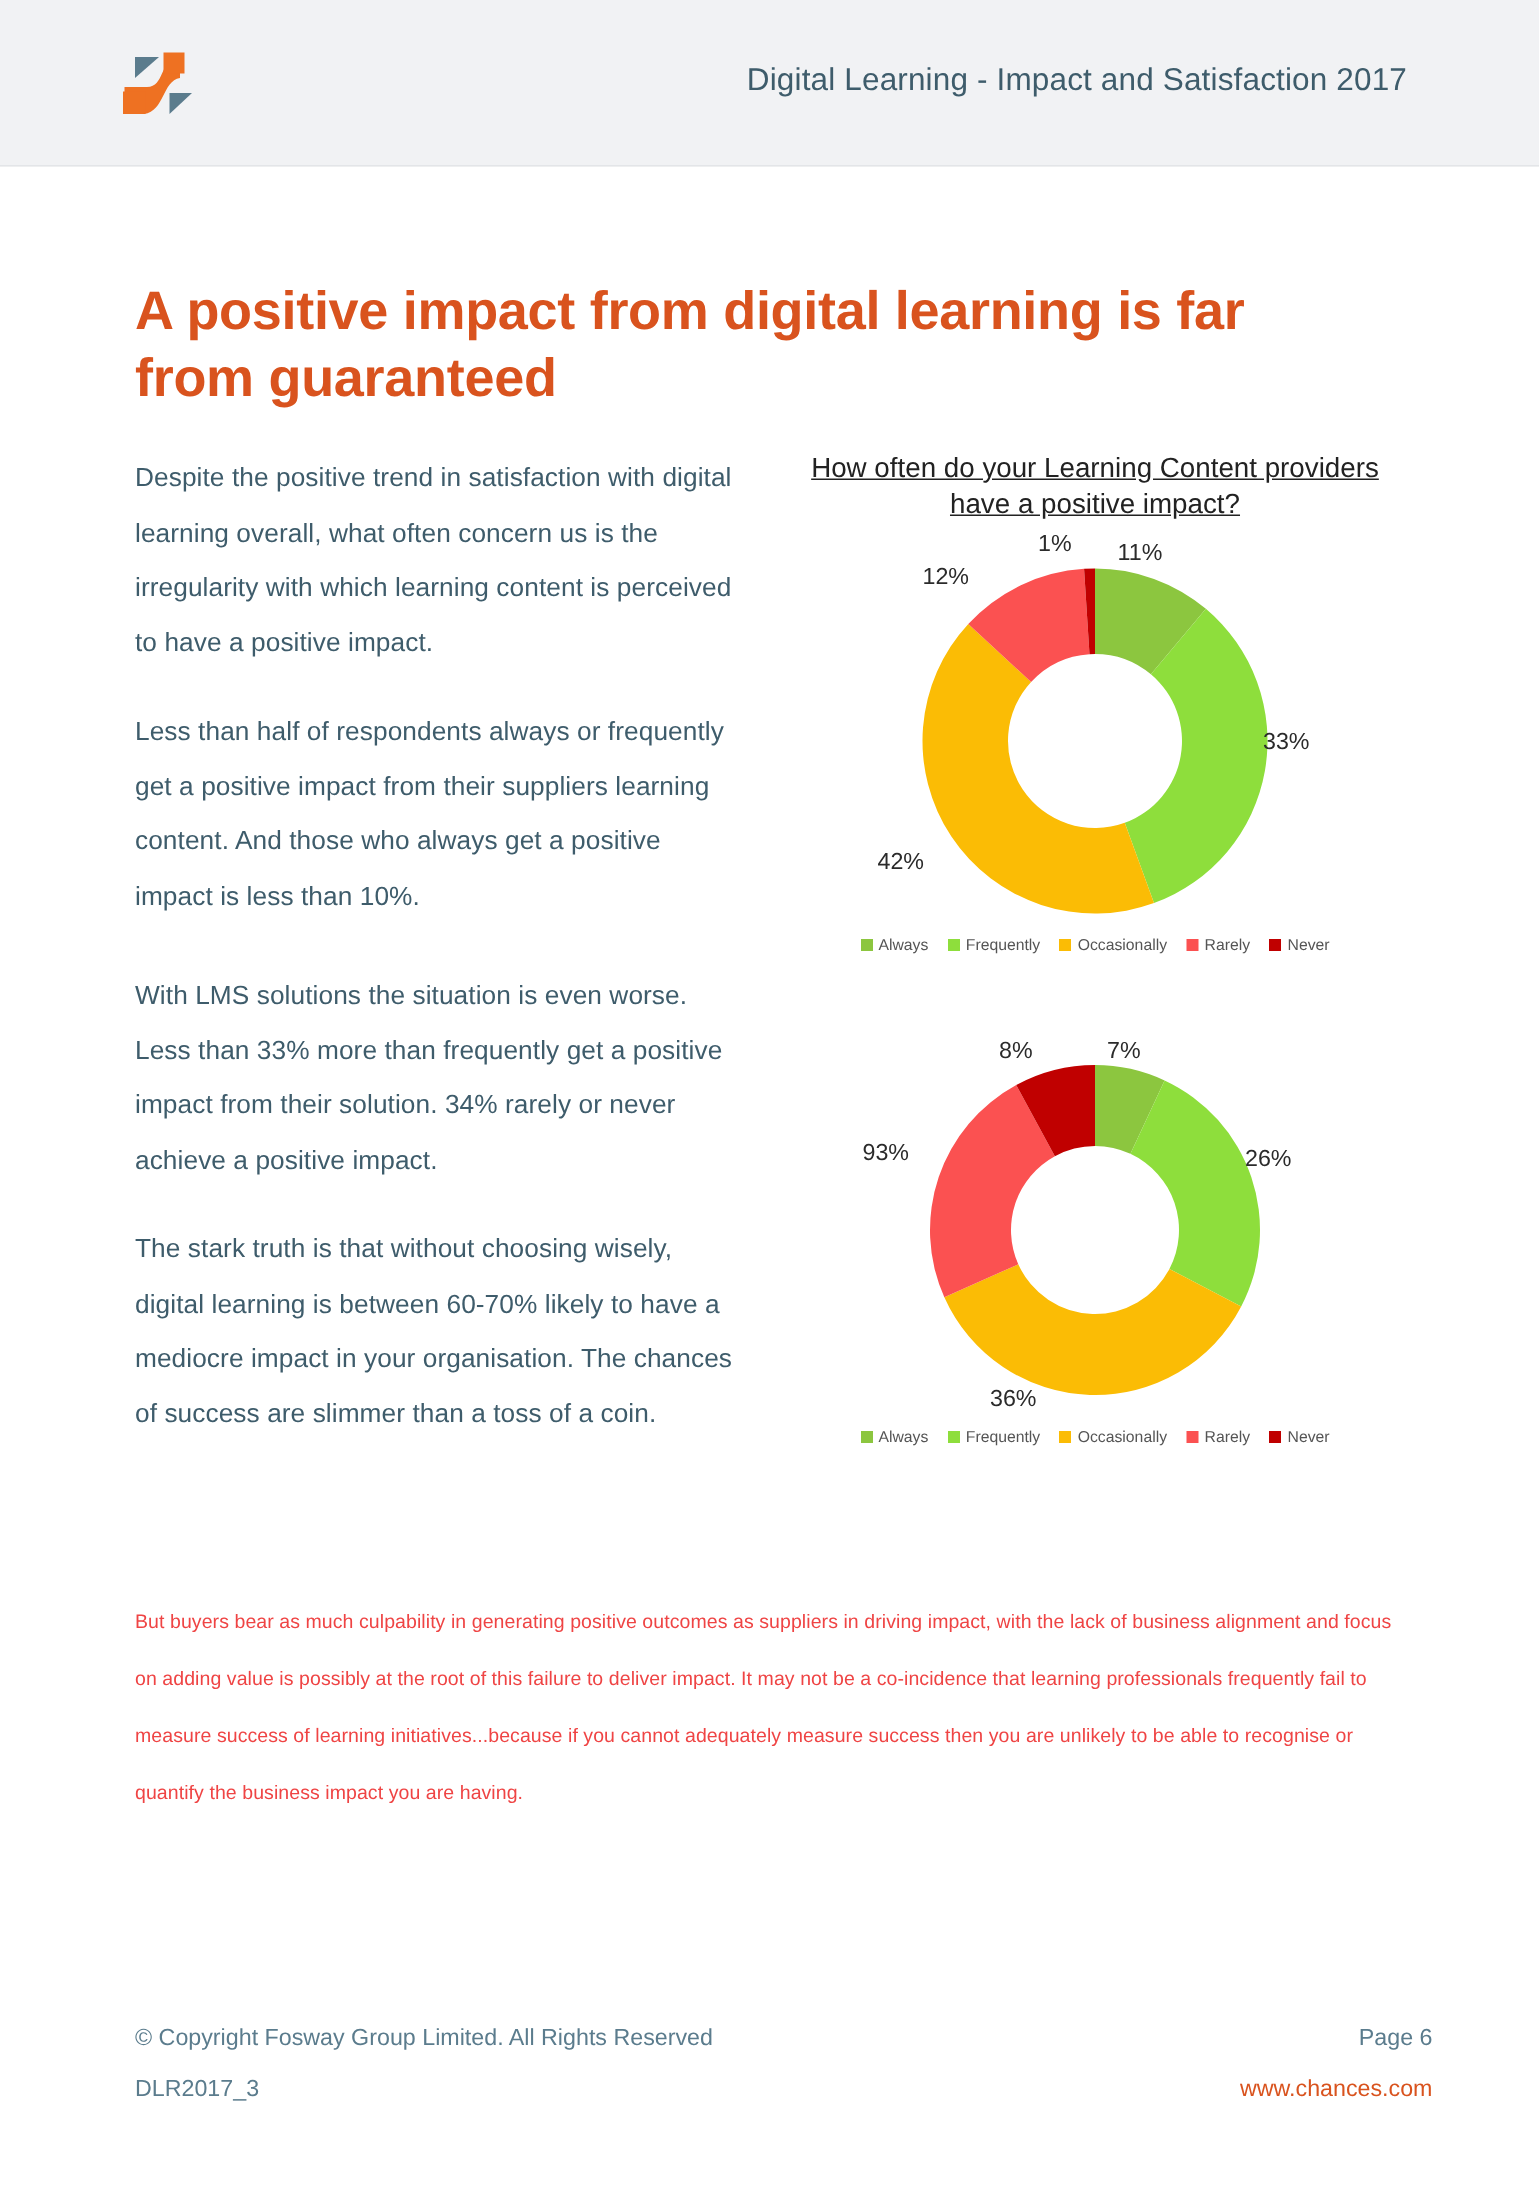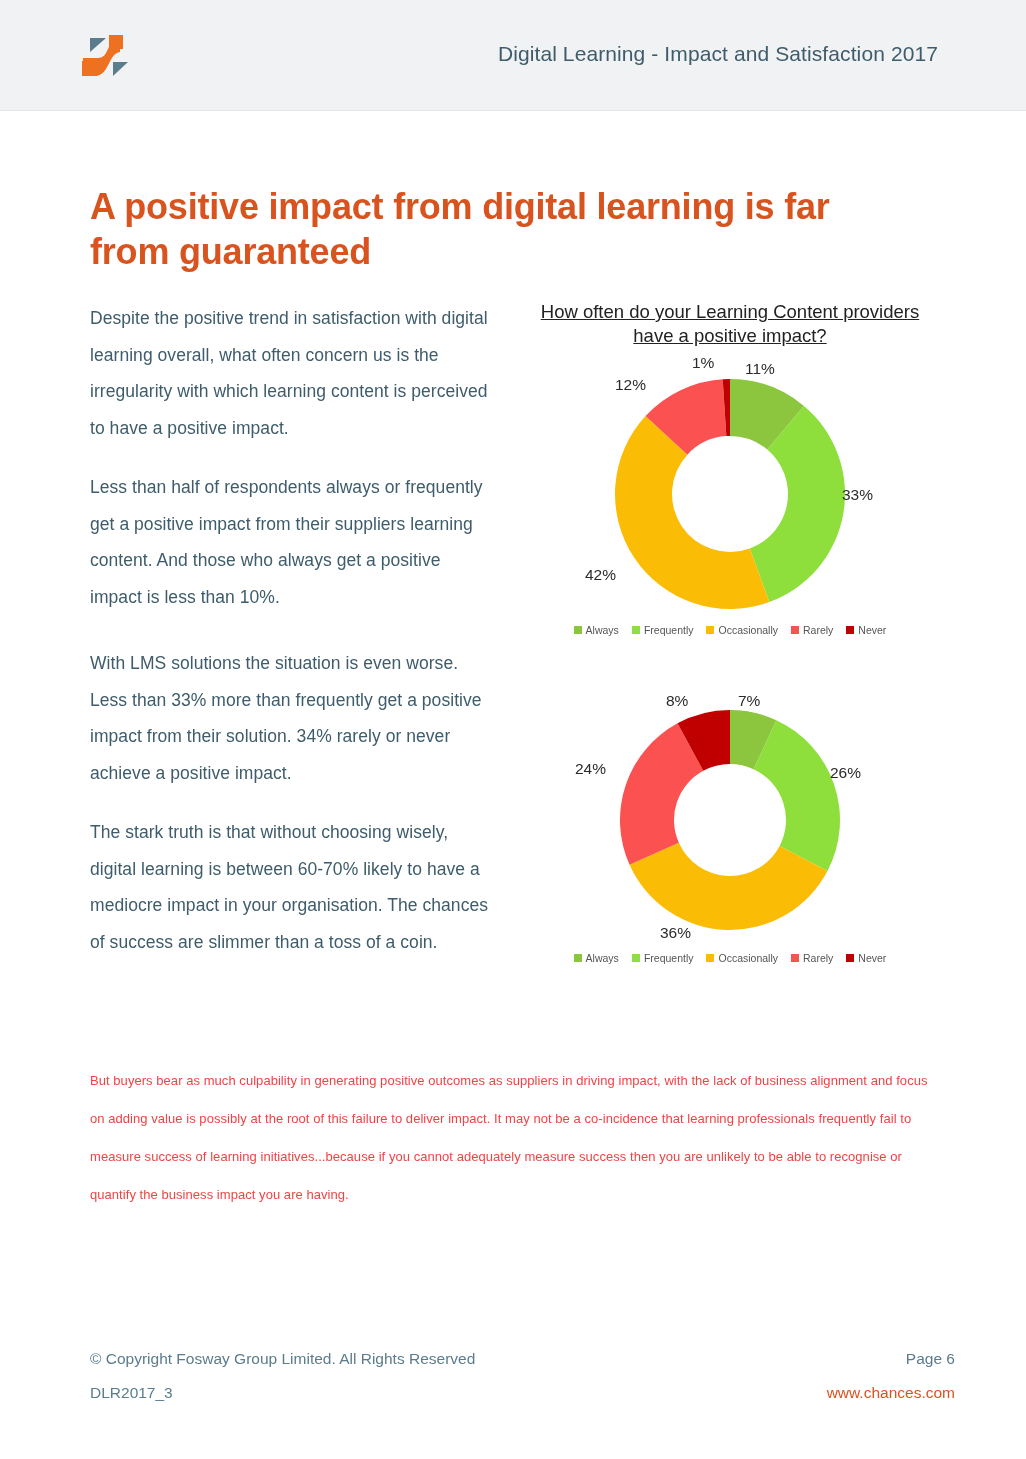--- a/index.html
+++ b/index.html
@@ -230,21 +230,21 @@
         <g id="c2-slices">
             <path d="M 210 18 A 110 110 0 0 1 256.40185352682687 28.266013870522016 L 233.6227617954755 77.22633433408393 A 56 56 0 0 0 210 72 Z" fill="#8cc63f"></path>
             <path d="M 256.40185352682687 28.266013870522016 A 110 110 0 0 1 307.46124954151463 179.00298851838602 L 259.61663613022563 153.96515779117834 A 56 56 0 0 0 233.6227617954755 77.22633433408393 Z" fill="#8ede3c"></path>
             <path d="M 307.46124954151463 179.00298851838602 A 110 110 0 0 1 109.55644247485193 172.84519764358578 L 158.86509798719734 150.8302824367346 A 56 56 0 0 0 259.61663613022563 153.96515779117834 Z" fill="#fbbc05"></path>
             <path d="M 109.55644247485193 172.84519764358578 A 110 110 0 0 1 157.48748059437602 31.34372598908044 L 183.26635375713687 78.79316959444094 A 56 56 0 0 0 158.86509798719734 150.8302824367346 Z" fill="#fb5151"></path>
             <path d="M 157.48748059437602 31.34372598908044 A 110 110 0 0 1 210.00000000000009 18 L 210.00000000000003 72 A 56 56 0 0 0 183.26635375713687 78.79316959444094 Z" fill="#c00000"></path>
           </g>
       </svg>
       <div class="dlabel" style="left:146px; top:0px;">8%</div>
       <div class="dlabel" style="left:218px; top:0px;">7%</div>
-      <div class="dlabel" style="left:55px; top:68px;">24%</div>
+      <div class="dlabel" style="left:55px; top:68px;">93%</div>
       <div class="dlabel" style="left:310px; top:72px;">26%</div>
       <div class="dlabel" style="left:140px; top:232px;">36%</div>
     </div>
     <div class="legend">
       <span class="legend-item">
         <span class="legend-swatch" style="background:#8cc63f"></span>
         <span>Always</span>
       </span>
       <span class="legend-item">
         <span class="legend-swatch" style="background:#8ede3c"></span>

